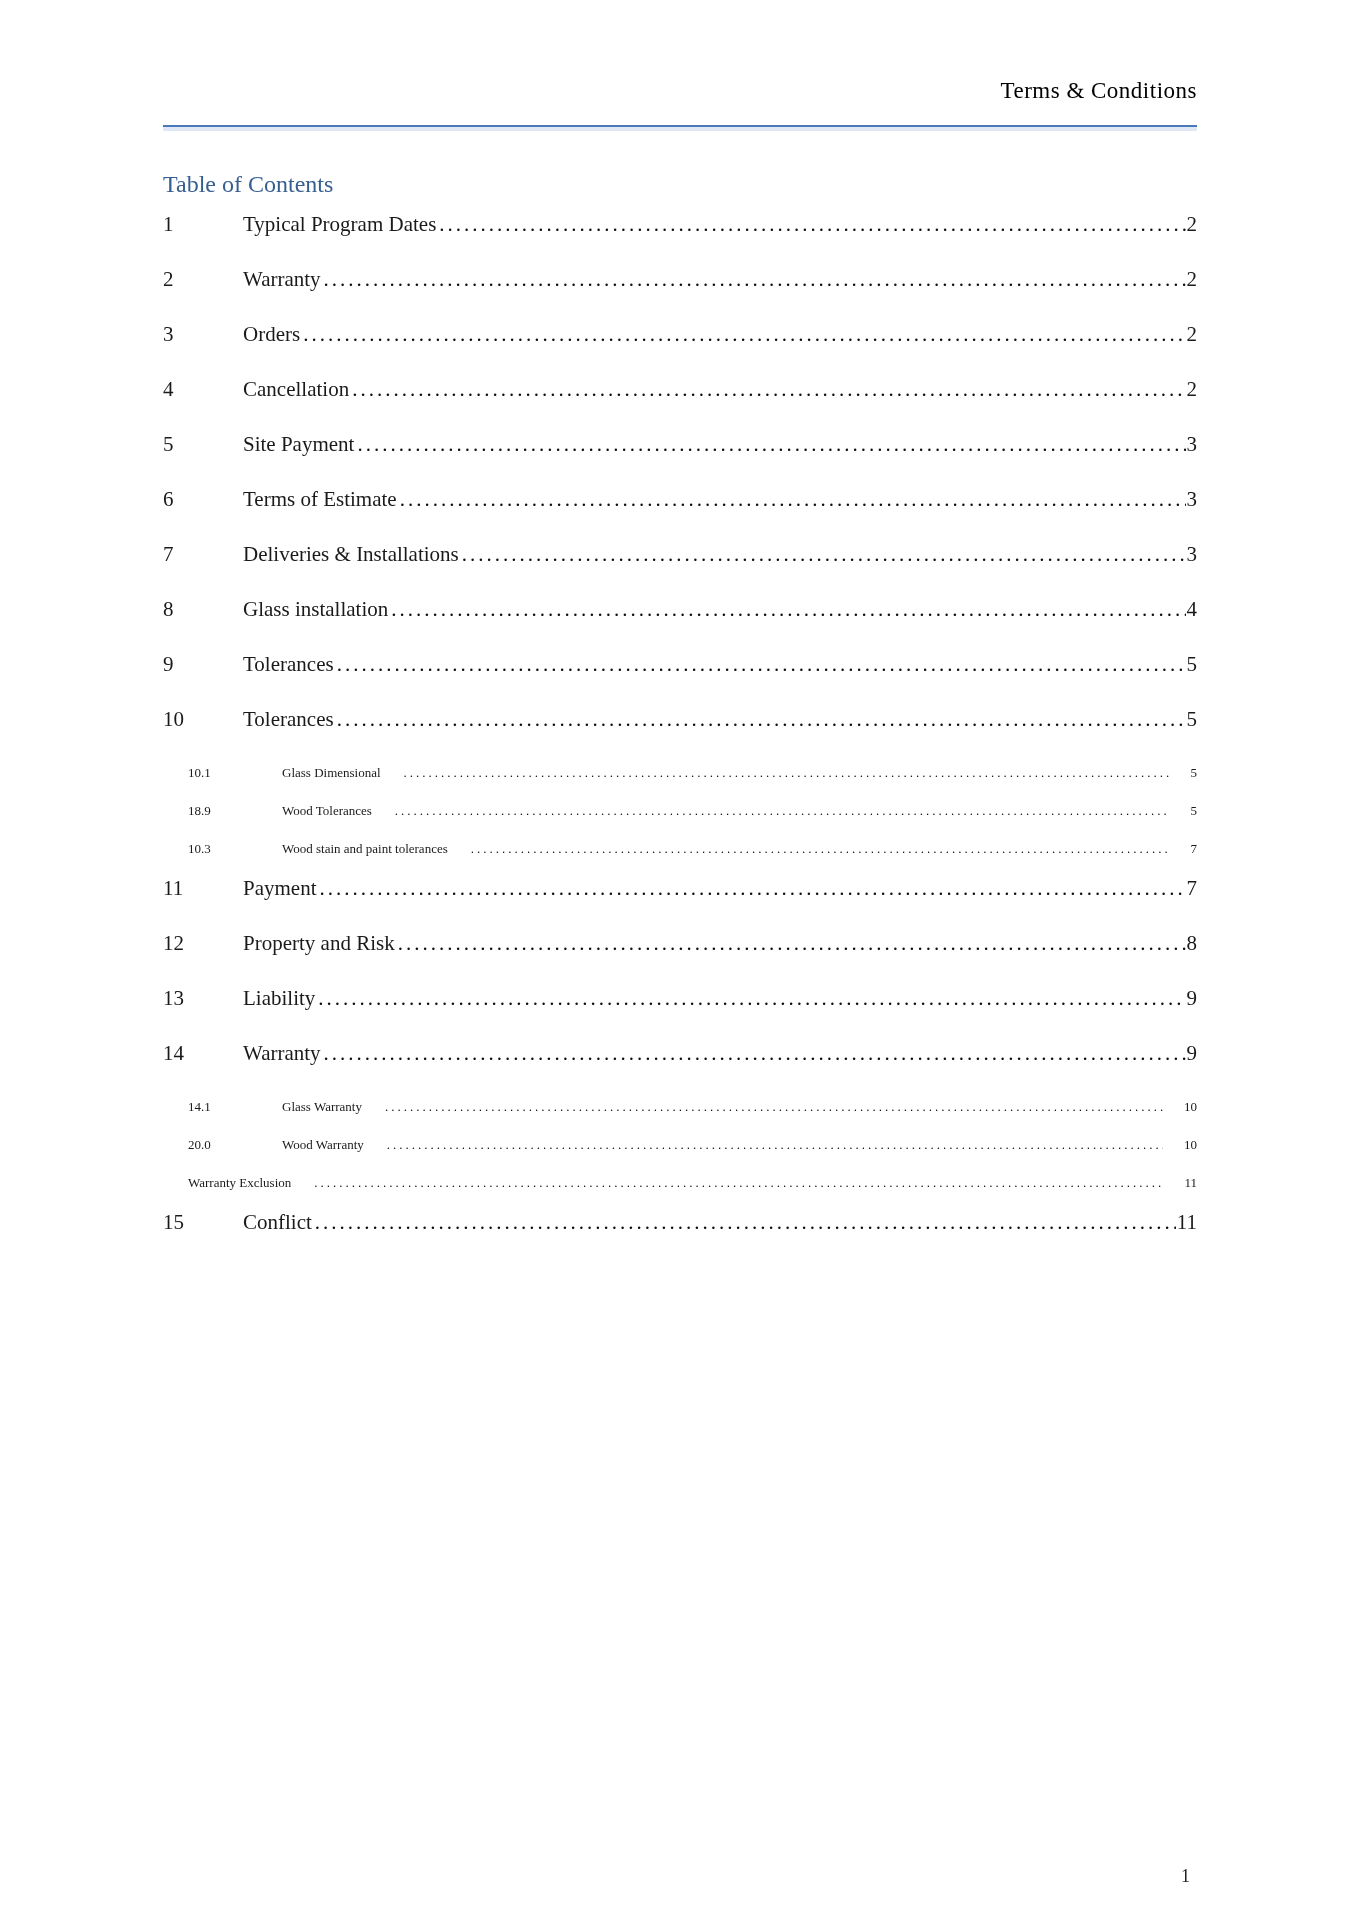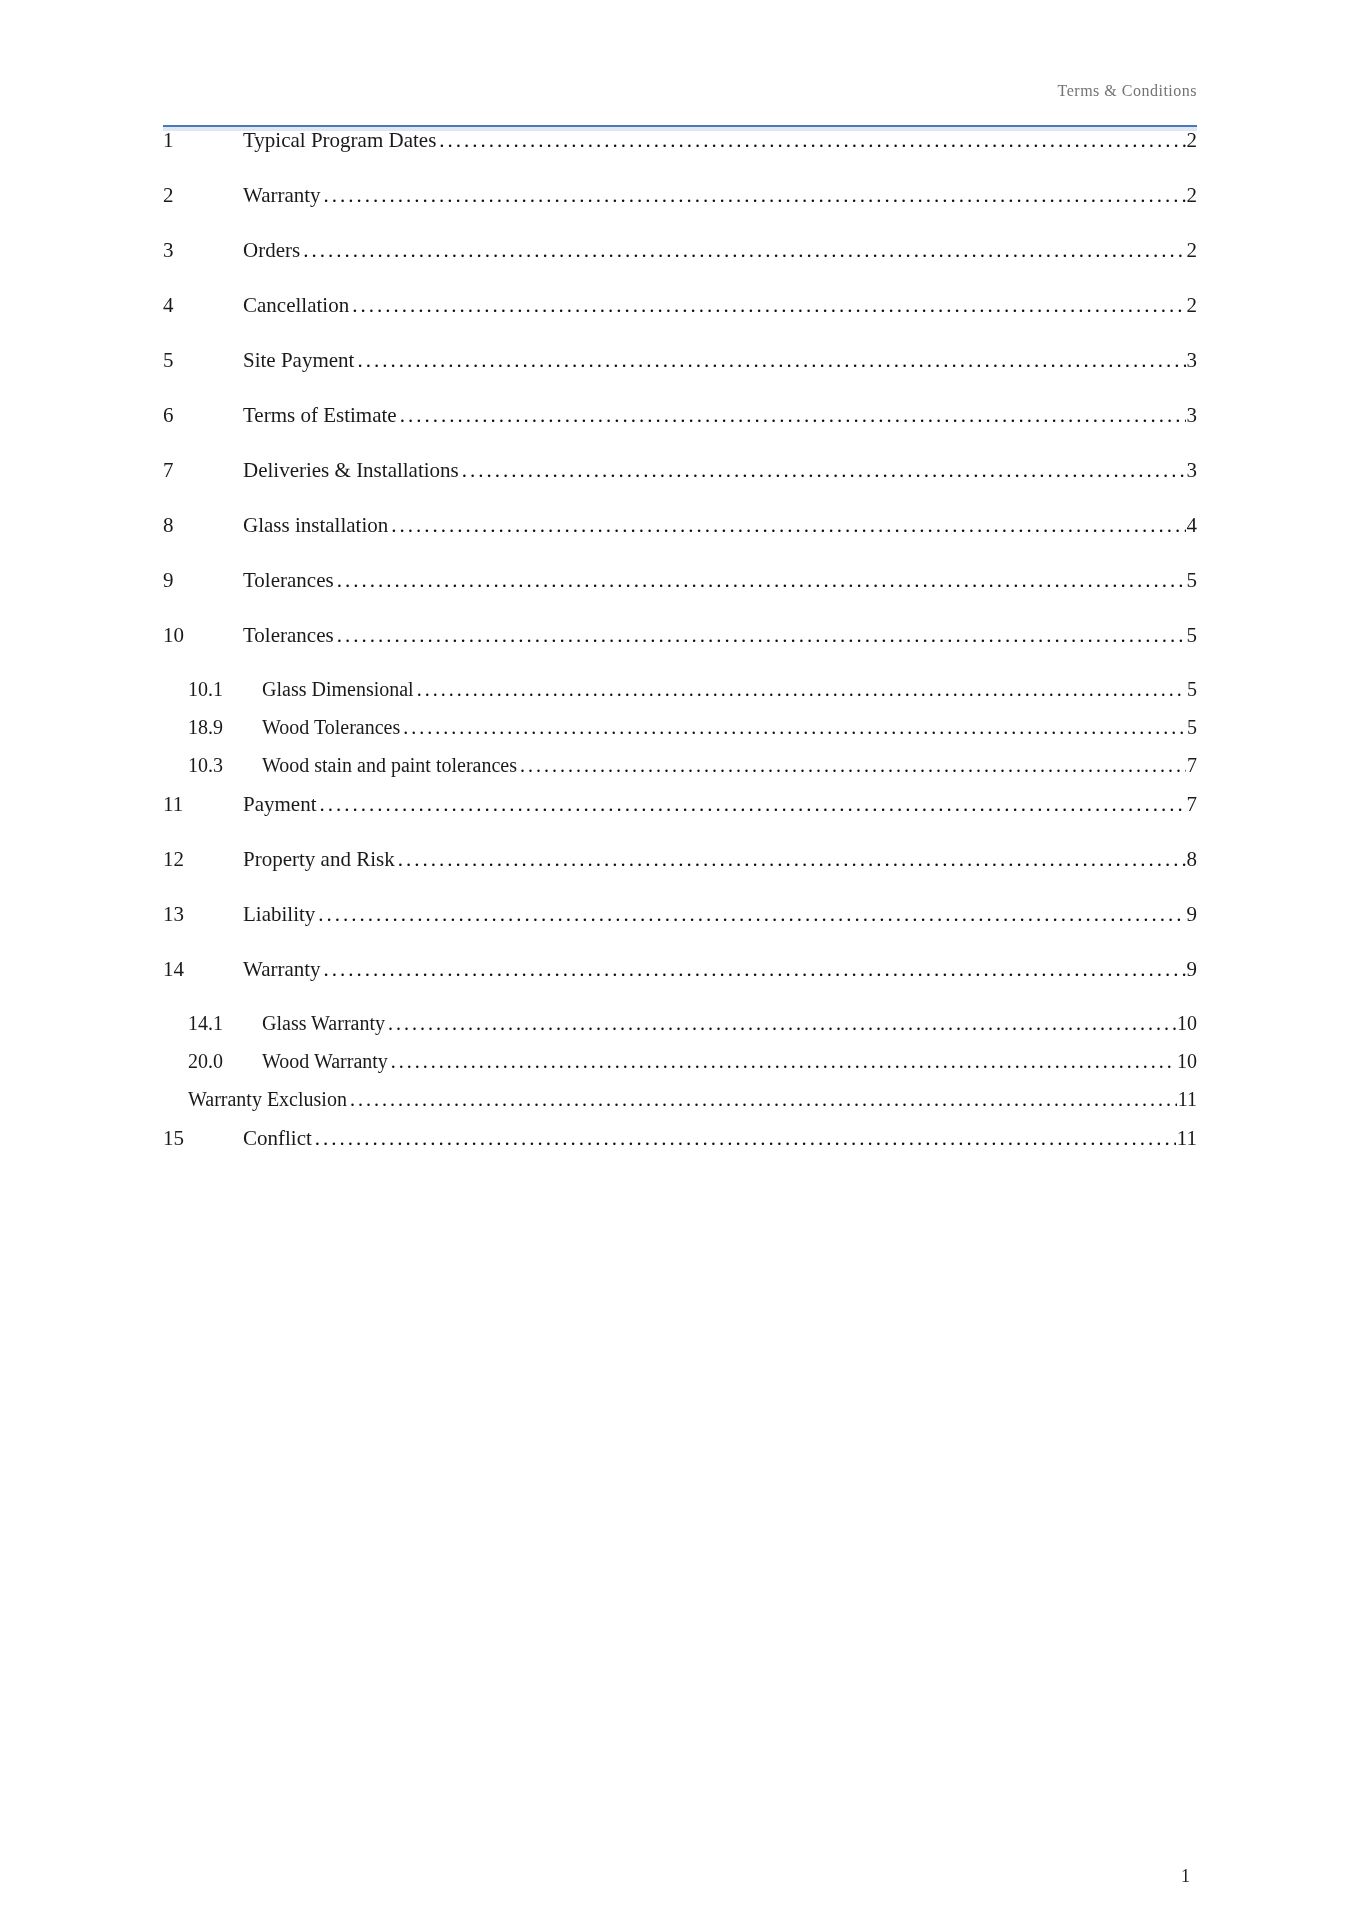--- a/index.html
+++ b/index.html
@@ -17,23 +17,23 @@
     padding: 0 160px 0 163px;
   }
   .header {
     margin-top: 78px;
     padding-bottom: 21px;
     border-bottom: 2px solid #4a78bb;
     box-shadow: 0 4px 0 rgba(74, 120, 187, 0.18);
     text-align: right;
   }
   .header-title {
-    font-size: 16px;
+    font-size: 23px;
     line-height: 26px;
-    color: #737373;
+    color: #000000;
     letter-spacing: 0.5px;
   }
   .toc-heading {
     margin-top: 42px;
     margin-bottom: 12px;
     font-size: 24px;
     line-height: 30px;
     font-weight: 400;
     color: #365f91;
   }
@@ -43,24 +43,25 @@
     align-items: baseline;
     width: 100%;
     cursor: pointer;
   }
   .toc-row.l1 {
     font-size: 21px;
     line-height: 27px;
     margin-bottom: 28px;
   }
   .toc-row.l2 {
-    font-size: 20px;
+    font-size: 13px;
     line-height: 24px;
     margin-bottom: 14px;
     padding-left: 25px;
+    gap: 20px;
   }
   .toc-row .num { flex: 0 0 auto; }
   .toc-row.l1 .num { width: 80px; }
   .toc-row.l2 .num { width: 74px; }
   .toc-row .title { flex: 0 0 auto; white-space: nowrap; }
   .toc-row .dots {
     flex: 1 1 auto;
     min-width: 0;
     overflow: hidden;
     white-space: nowrap;
@@ -83,20 +84,21 @@
 </style>
 </head>
 <body>
 
 <div class="page">
 
   <div class="header">
     <span class="header-title">Terms &amp; Conditions</span>
   </div>
 
+  <h1 class="toc-heading">Table of Contents</h1>
 
   <div class="toc-list" id="toc-list">
   <div class="toc-row l1">
     <span class="num">1</span>
     <span class="title">Typical Program Dates</span>
     <span class="dots"></span>
     <span class="pg">2</span>
   </div>
 
   <div class="toc-row l1">

